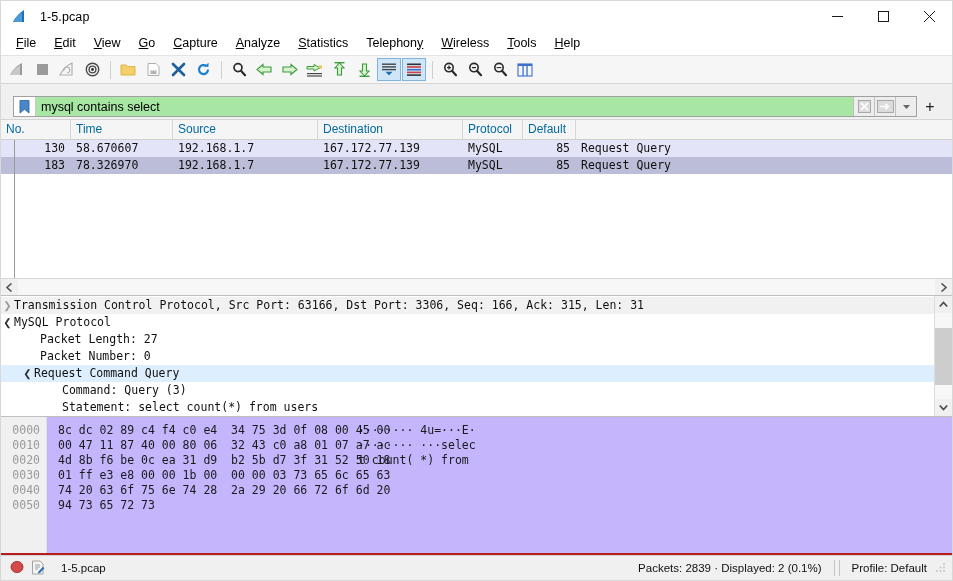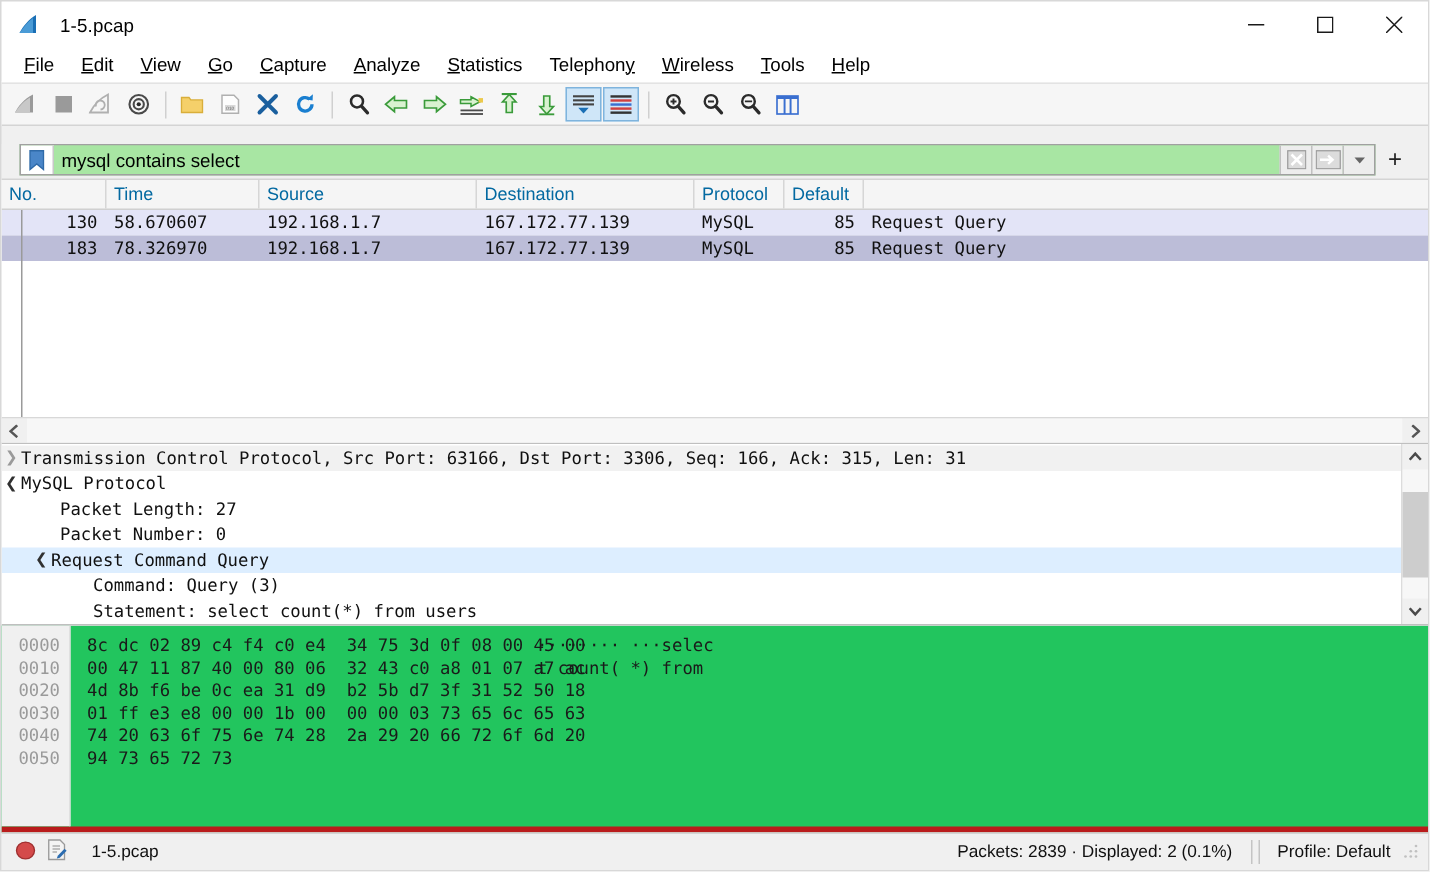--- a/index.html
+++ b/index.html
@@ -322,24 +322,24 @@
     left: 0; right: 0;
     top: 18%;
     height: 66%;
     background: #cdcdcd;
     cursor: default;
   }
 
   
   .hexpane {
     flex: 1;
-    background: #22c55e;
+    background: #c4b5fd;
     display: flex;
     overflow: hidden;
-    border-bottom: 4px solid #b91c1c;
+    border-bottom: 2px solid #b91c1c;
   }
   .hex-offsets {
     width: 45px;
     min-width: 45px;
     background: #f0f0f0;
     border-right: 1px solid #e0e0e0;
     padding-top: 6px;
   }
   .hex-main {
     flex: 1;
@@ -744,20 +744,21 @@
     <div class="hex-main">
       <div class="hex-col-bytes">
         <div class="hex-line">8c dc 02 89 c4 f4 c0 e4  34 75 3d 0f 08 00 45 00</div>
         <div class="hex-line">00 47 11 87 40 00 80 06  32 43 c0 a8 01 07 a7 ac</div>
         <div class="hex-line">4d 8b f6 be 0c ea 31 d9  b2 5b d7 3f 31 52 50 18</div>
         <div class="hex-line">01 ff e3 e8 00 00 1b 00  00 00 03 73 65 6c 65 63</div>
         <div class="hex-line">74 20 63 6f 75 6e 74 28  2a 29 20 66 72 6f 6d 20</div>
         <div class="hex-line">94 73 65 72 73</div>
       </div>
       <div class="hex-col-ascii">
+        <div class="hex-line">········ 4u=···E·</div>
         <div class="hex-line">········ ···selec</div>
         <div class="hex-line">t count( *) from </div>
       </div>
     </div>
   </div>
 
   <div class="statusbar">
     <div class="sb-icons">
       <span>
         <svg width="14" height="14" viewBox="0 0 14 14">

